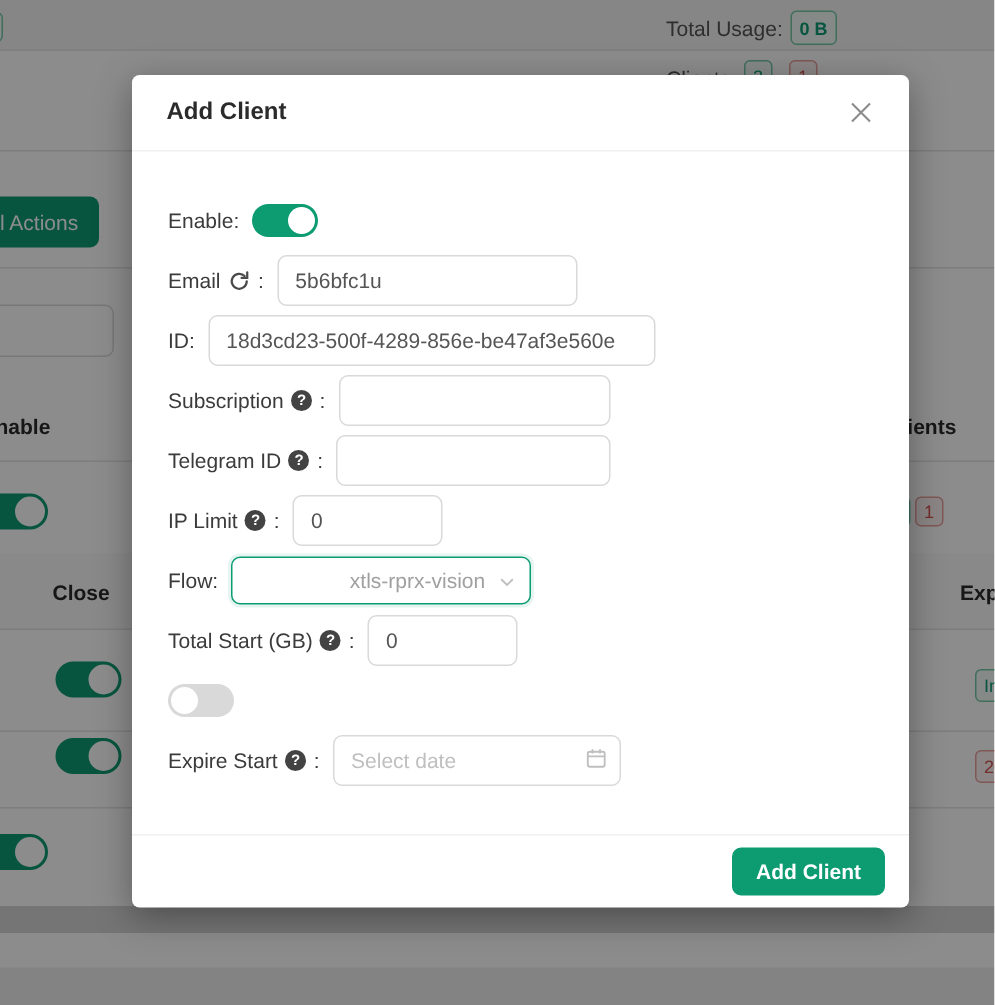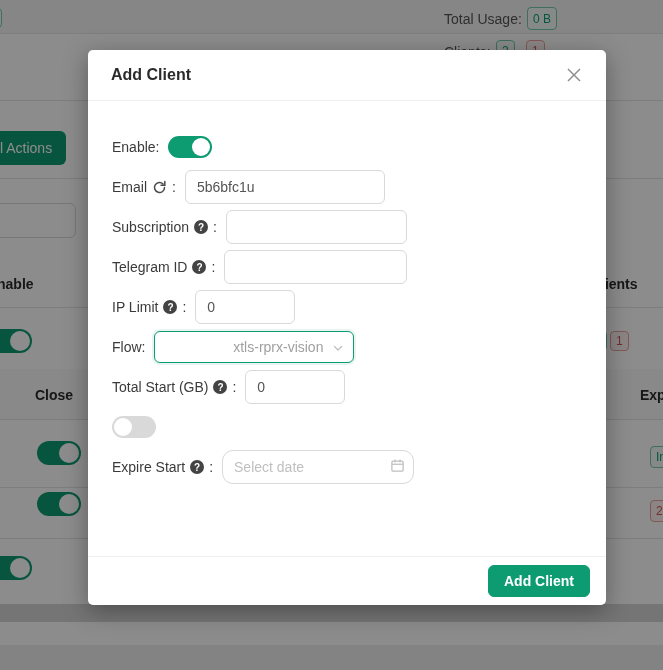--- a/index.html
+++ b/index.html
@@ -52,38 +52,38 @@
          color:#555; font-family:"Liberation Sans", sans-serif; outline:none; background:#fff; }
   .tin::placeholder { color:#bfbfbf; }
   .w-email { width:200px; } .w-id { width:298px; } .w-sub { width:181px; } .w-tg { width:183px; }
   .w-small { width:100px; }
   .selectbox { position:relative; width:200px; height:32px; border:1.5px solid #0d9b72; border-radius:6px;
                display:flex; align-items:center; padding:0 30px 0 11px; color:#a0a0a0; cursor:pointer;
                box-shadow:0 0 0 2px rgba(13,155,114,0.10); background:#fff;justify-content:flex-end; }
   .selectbox .chev { position:absolute; right:9px; top:9px; }
   .datebox { position:relative; width:192px; }
   .datebox .cal { position:absolute; right:9px; top:8px; pointer-events:none; }
-  .datebox .tin { width:192px; padding-right:30px;border-radius:11px; }
+  .datebox .tin { width:192px; padding-right:30px; }
   .m-footer { flex:none; height:49px; border-top:1px solid #f0f0f0; display:flex; align-items:center;
               justify-content:flex-end; padding:0 16px; gap:8px; }
   .btn { height:32px; border-radius:6px; font-size:14px; padding:0 15px; cursor:pointer;
          font-family:"Liberation Sans", sans-serif; }
   .btn-default { background:#fff; border:1px solid #d9d9d9; color:#555; }
   .btn-primary { background:#0d9b72; border:1px solid #0d9b72; color:#fff; font-weight:700; }
 </style>
 </head>
 <body>
 
 <div class="backdrop">
   <div class="band-top"></div>
 
   <span class="tag tag-green" style="left:-18px; top:8px; width:20px; height:20px;"></span>
 
   <span class="bd-text" style="left:444px; top:11px;">Total Usage:</span>
-  <span class="tag tag-green" style="left:527px; top:7px; height:23px; font-weight:400;">0 B</span>
+  <span class="tag tag-green" style="left:527px; top:7px; height:23px; font-weight:700;">0 B</span>
 
   <span class="bd-text" style="left:444px; top:44px;">Clients:</span>
   <span class="tag tag-green" style="left:496px; top:40px; height:22px;">2</span>
   <span class="tag tag-red" style="left:526px; top:40px; height:22px;">1</span>
 
   <div class="divider" style="top:100px;"></div>
 
   <button class="btn-green-bd">l Actions</button>
 
   <div class="divider" style="top:178px;"></div>
@@ -158,20 +158,24 @@
           <svg width="15" height="15" viewBox="0 0 24 24" fill="none" stroke="#4a4a4a" stroke-width="2.4" stroke-linecap="round">
             <path d="M20 12a8 8 0 1 1-2.3-5.6"></path>
             <polyline points="20.5 2.5 20.5 8.5 14.5 8.5" fill="none"></polyline>
           </svg>
         </span>
         <span>:</span>
       </span>
       <input class="tin w-email" value="5b6bfc1u" style="">
     </div>
 
+    <div class="frow">
+      <span class="flabel">ID:</span>
+      <input class="tin w-id" value="18d3cd23-500f-4289-856e-be47af3e560e" style="">
+    </div>
 
     <div class="frow">
       <span class="flabel">
         <span>Subscription</span>
         <span class="help">?</span>
         <span>:</span>
       </span>
       <input class="tin w-sub" style="">
     </div>
 

